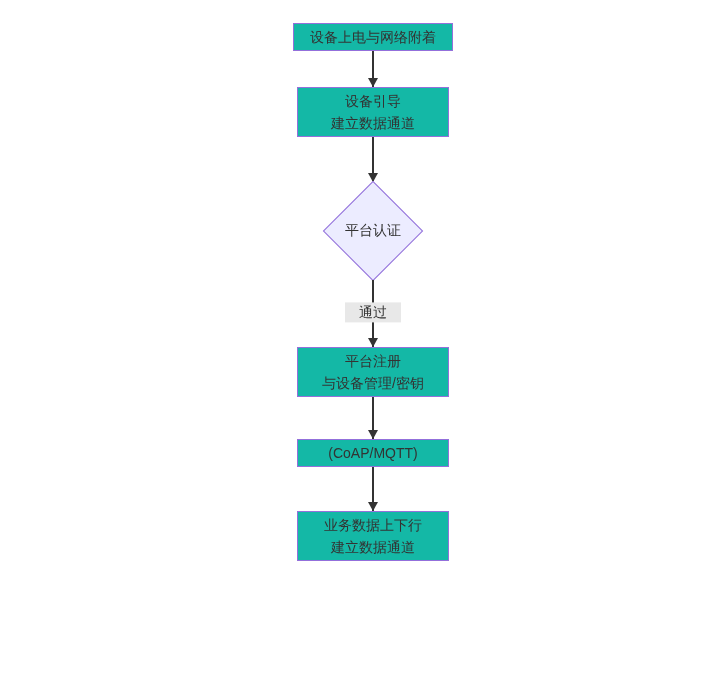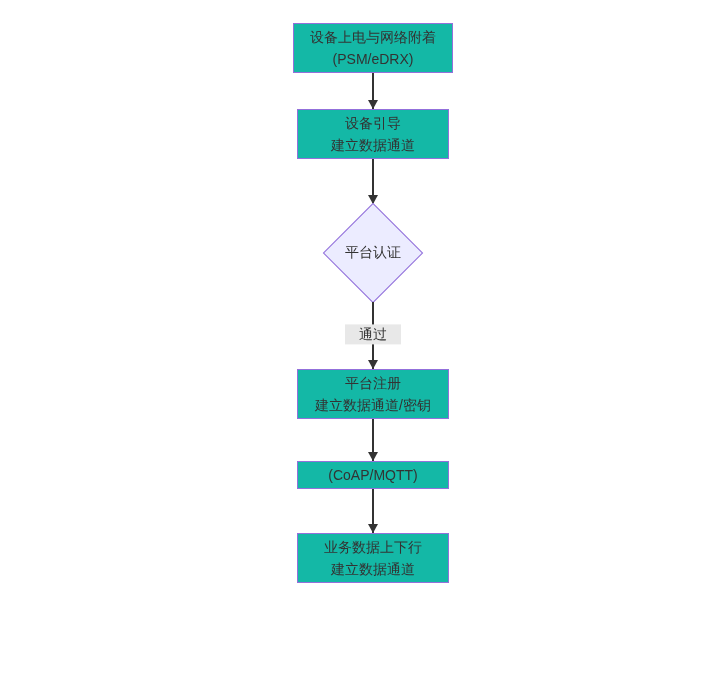--- a/index.html
+++ b/index.html
@@ -102,21 +102,20 @@
   }
 </style>
 </head>
 <body>
 
 <div class="canvas">
   <div class="flow">
 
     <div class="node">
       <span>设备上电与网络附着</span>
-      <span>(PSM/eDRX)</span>
     </div>
 
     <div class="connector c-36">
       <div class="line"></div>
       <div class="arrow"></div>
     </div>
 
     <div class="node">
       <span>设备引导</span>
       <span>建立数据通道</span>
@@ -133,21 +132,21 @@
     </div>
 
     <div class="connector c-67">
       <div class="line"></div>
       <div class="edge-label">通过</div>
       <div class="arrow"></div>
     </div>
 
     <div class="node">
       <span>平台注册</span>
-      <span>建立数据通道/密钥</span>
+      <span>与设备管理/密钥</span>
     </div>
 
     <div class="connector c-42">
       <div class="line"></div>
       <div class="arrow"></div>
     </div>
 
     <div class="node">
       <span>(CoAP/MQTT)</span>
     </div>

